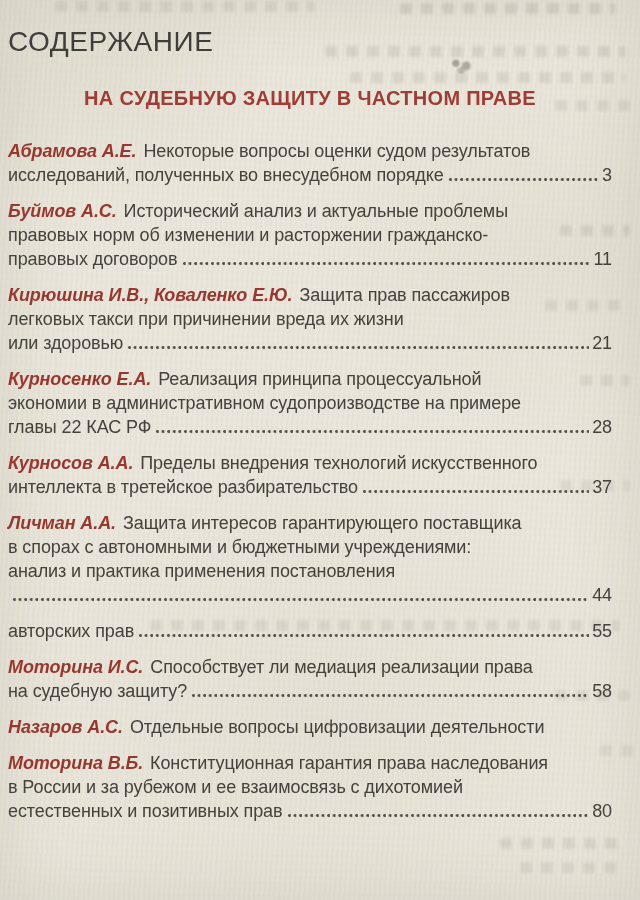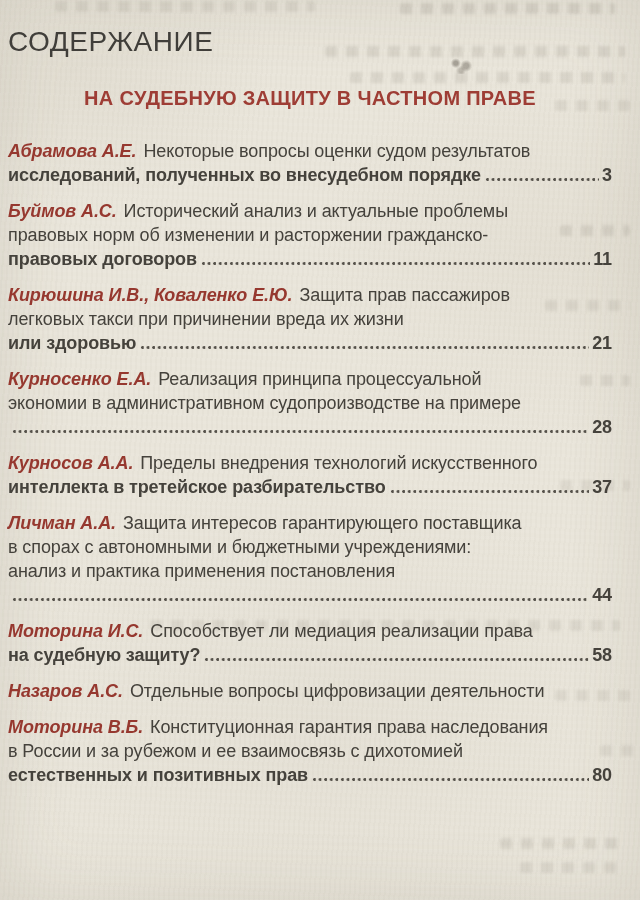--- a/index.html
+++ b/index.html
@@ -49,21 +49,21 @@
     font-size: 20px; font-weight: 700; line-height: 24px;
     letter-spacing: 0.3px; color: var(--heading, #9e3d35);
   }
   .section-heading span { display: block; }
   .toc { margin-top: 29px; }
   .entry { margin-bottom: 12px; }
   .line {
     font-size: 18px; line-height: 24px; white-space: nowrap;
     letter-spacing: -0.1px;
   }
-  .line-last { display: flex; align-items: baseline; font-weight: bold; }
+  .line-last { display: flex; align-items: baseline; }
   .author {
     font-weight: 700; font-style: italic;
     color: var(--author, #96382f); margin-right: 7px;
   }
   .leader {
     flex: 1 1 auto; height: 5px; align-self: baseline;
     margin: 0 3px 0 4px; transform: translateY(1px);
     background-image: radial-gradient(circle at 2.5px 2.5px, var(--dots, #55514a) 1.2px, transparent 1.7px);
     background-size: 5.6px 5px; background-repeat: repeat-x; background-position: left bottom;
     min-width: 20px;
@@ -122,20 +122,21 @@
         <div class="line line-last">
           <span>или здоровью</span>
           <span class="leader"></span>
           <span class="pagenum">21</span>
         </div>
       </div>
       <div class="entry">
         <div class="line"><span class="author">Курносенко Е.А.</span><span>Реализация принципа процессуальной</span></div>
         <div class="line"><span>экономии в административном судопроизводстве на примере</span></div>
         <div class="line line-last">
+          <span>главы 22 КАС РФ</span>
           <span class="leader"></span>
           <span class="pagenum">28</span>
         </div>
       </div>
       <div class="entry">
         <div class="line"><span class="author">Курносов А.А.</span><span>Пределы внедрения технологий искусственного</span></div>
         <div class="line line-last">
           <span>интеллекта в третейское разбирательство</span>
           <span class="leader"></span>
           <span class="pagenum">37</span>
@@ -144,20 +145,25 @@
       <div class="entry">
         <div class="line"><span class="author">Личман А.А.</span><span>Защита интересов гарантирующего поставщика</span></div>
         <div class="line"><span>в спорах с автономными и бюджетными учреждениями:</span></div>
         <div class="line"><span>анализ и практика применения постановления</span></div>
         <div class="line line-last">
           <span class="leader"></span>
           <span class="pagenum">44</span>
         </div>
       </div>
       <div class="entry">
+        <div class="line line-last">
+          <span>авторских прав</span>
+          <span class="leader"></span>
+          <span class="pagenum">55</span>
+        </div>
       </div>
       <div class="entry">
         <div class="line"><span class="author">Моторина И.С.</span><span>Способствует ли медиация реализации права</span></div>
         <div class="line line-last">
           <span>на судебную защиту?</span>
           <span class="leader"></span>
           <span class="pagenum">58</span>
         </div>
       </div>
       <div class="entry">

